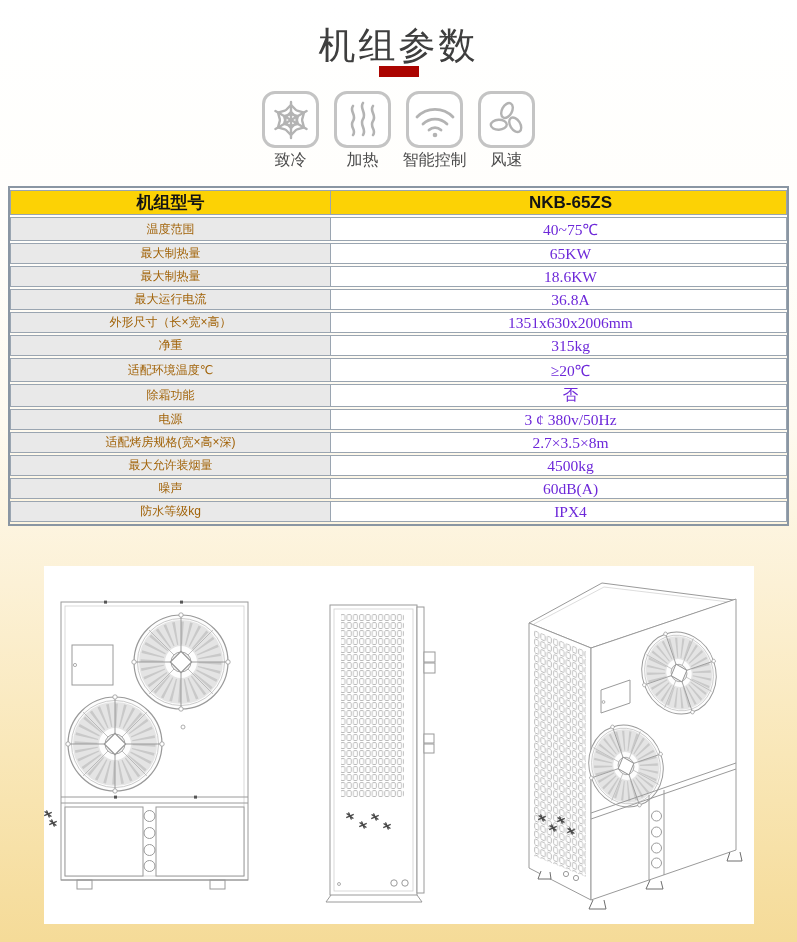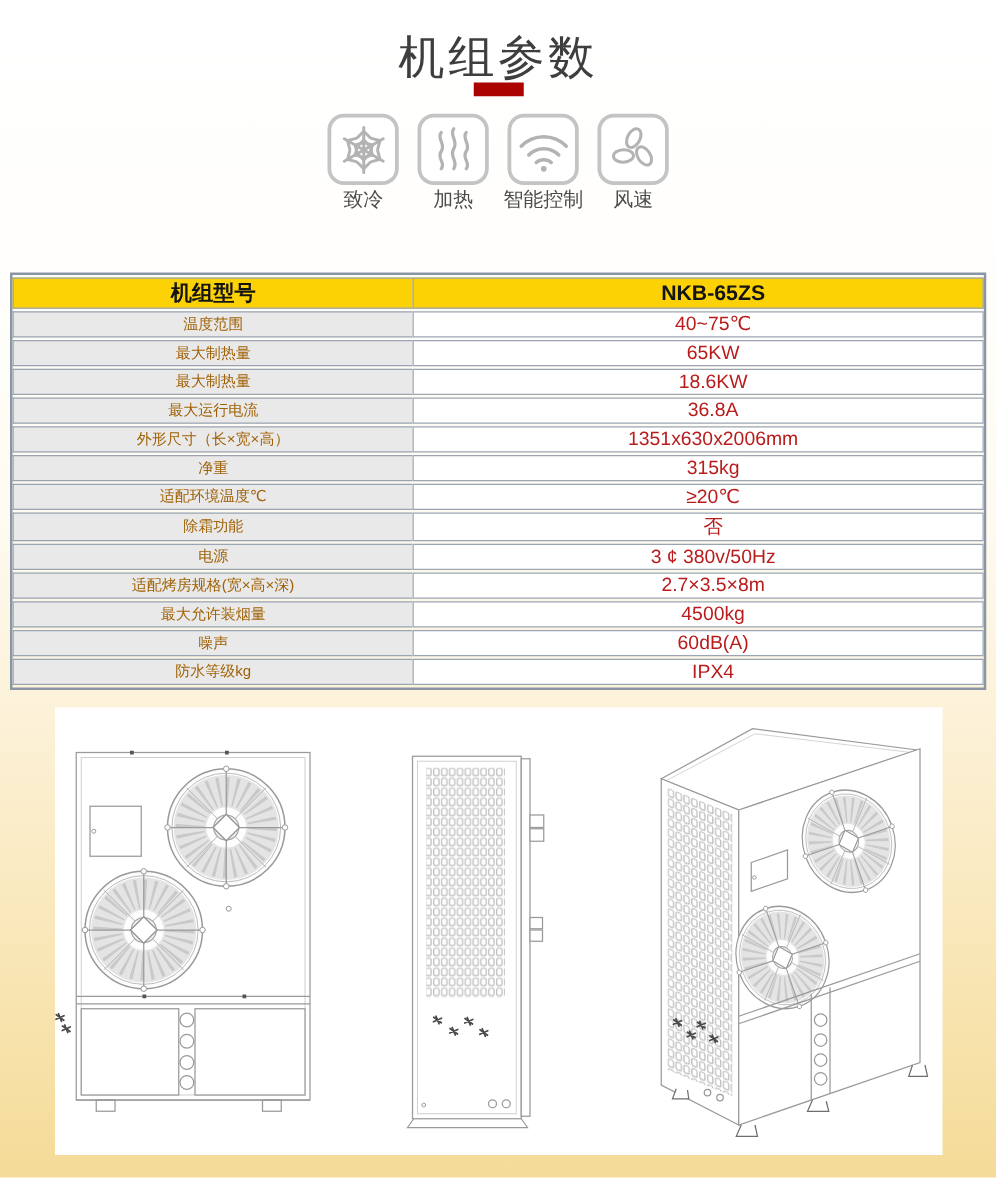--- a/index.html
+++ b/index.html
@@ -29,31 +29,31 @@
   .icon-box {
     width:57px; height:57px; background:#fff;
     border:3px solid #c4c4c4; border-radius:13px;
     display:flex; align-items:center; justify-content:center;
   }
   .feature-label { margin-top:2px; font-size:16px; color:#4c4c4c; white-space:nowrap; }
 
   table.spec {
     position:absolute; left:8px; top:186px; width:781px;
     border-collapse:separate; border-spacing:0 2px;
-    border:2px solid #8a96a3; table-layout:fixed;margin-top:32px;
+    border:2px solid #8a96a3; table-layout:fixed;
   }
   table.spec th, table.spec td {
     height:21px; border:1px solid #9aa5b1; vertical-align:middle;
     overflow:hidden; white-space:nowrap;
   }
   table.spec .c-label { border-right:none; text-align:center; }
   table.spec th { background:#fcd205; font-size:17px; font-weight:bold; color:#141414; }
   table.spec th.c-value, table.spec td.c-value { text-align:center; padding-left:24px; }
   table.spec td.c-label { background:#e9e9e9; font-size:12px; color:#a16207; }
-  table.spec td.c-value { background:#fff; font-size:15.5px; color:#b91c1c; }
+  table.spec td.c-value { background:#fff; font-size:15.5px; color:#6d28d9;font-family:Liberation Serif, serif; }
 
   .drawings-panel {
     position:absolute; left:44px; top:566px; width:710px; height:358px;
     background:#fff;
   }
 </style>
 </head>
 <body>
 
 <div class="canvas">

